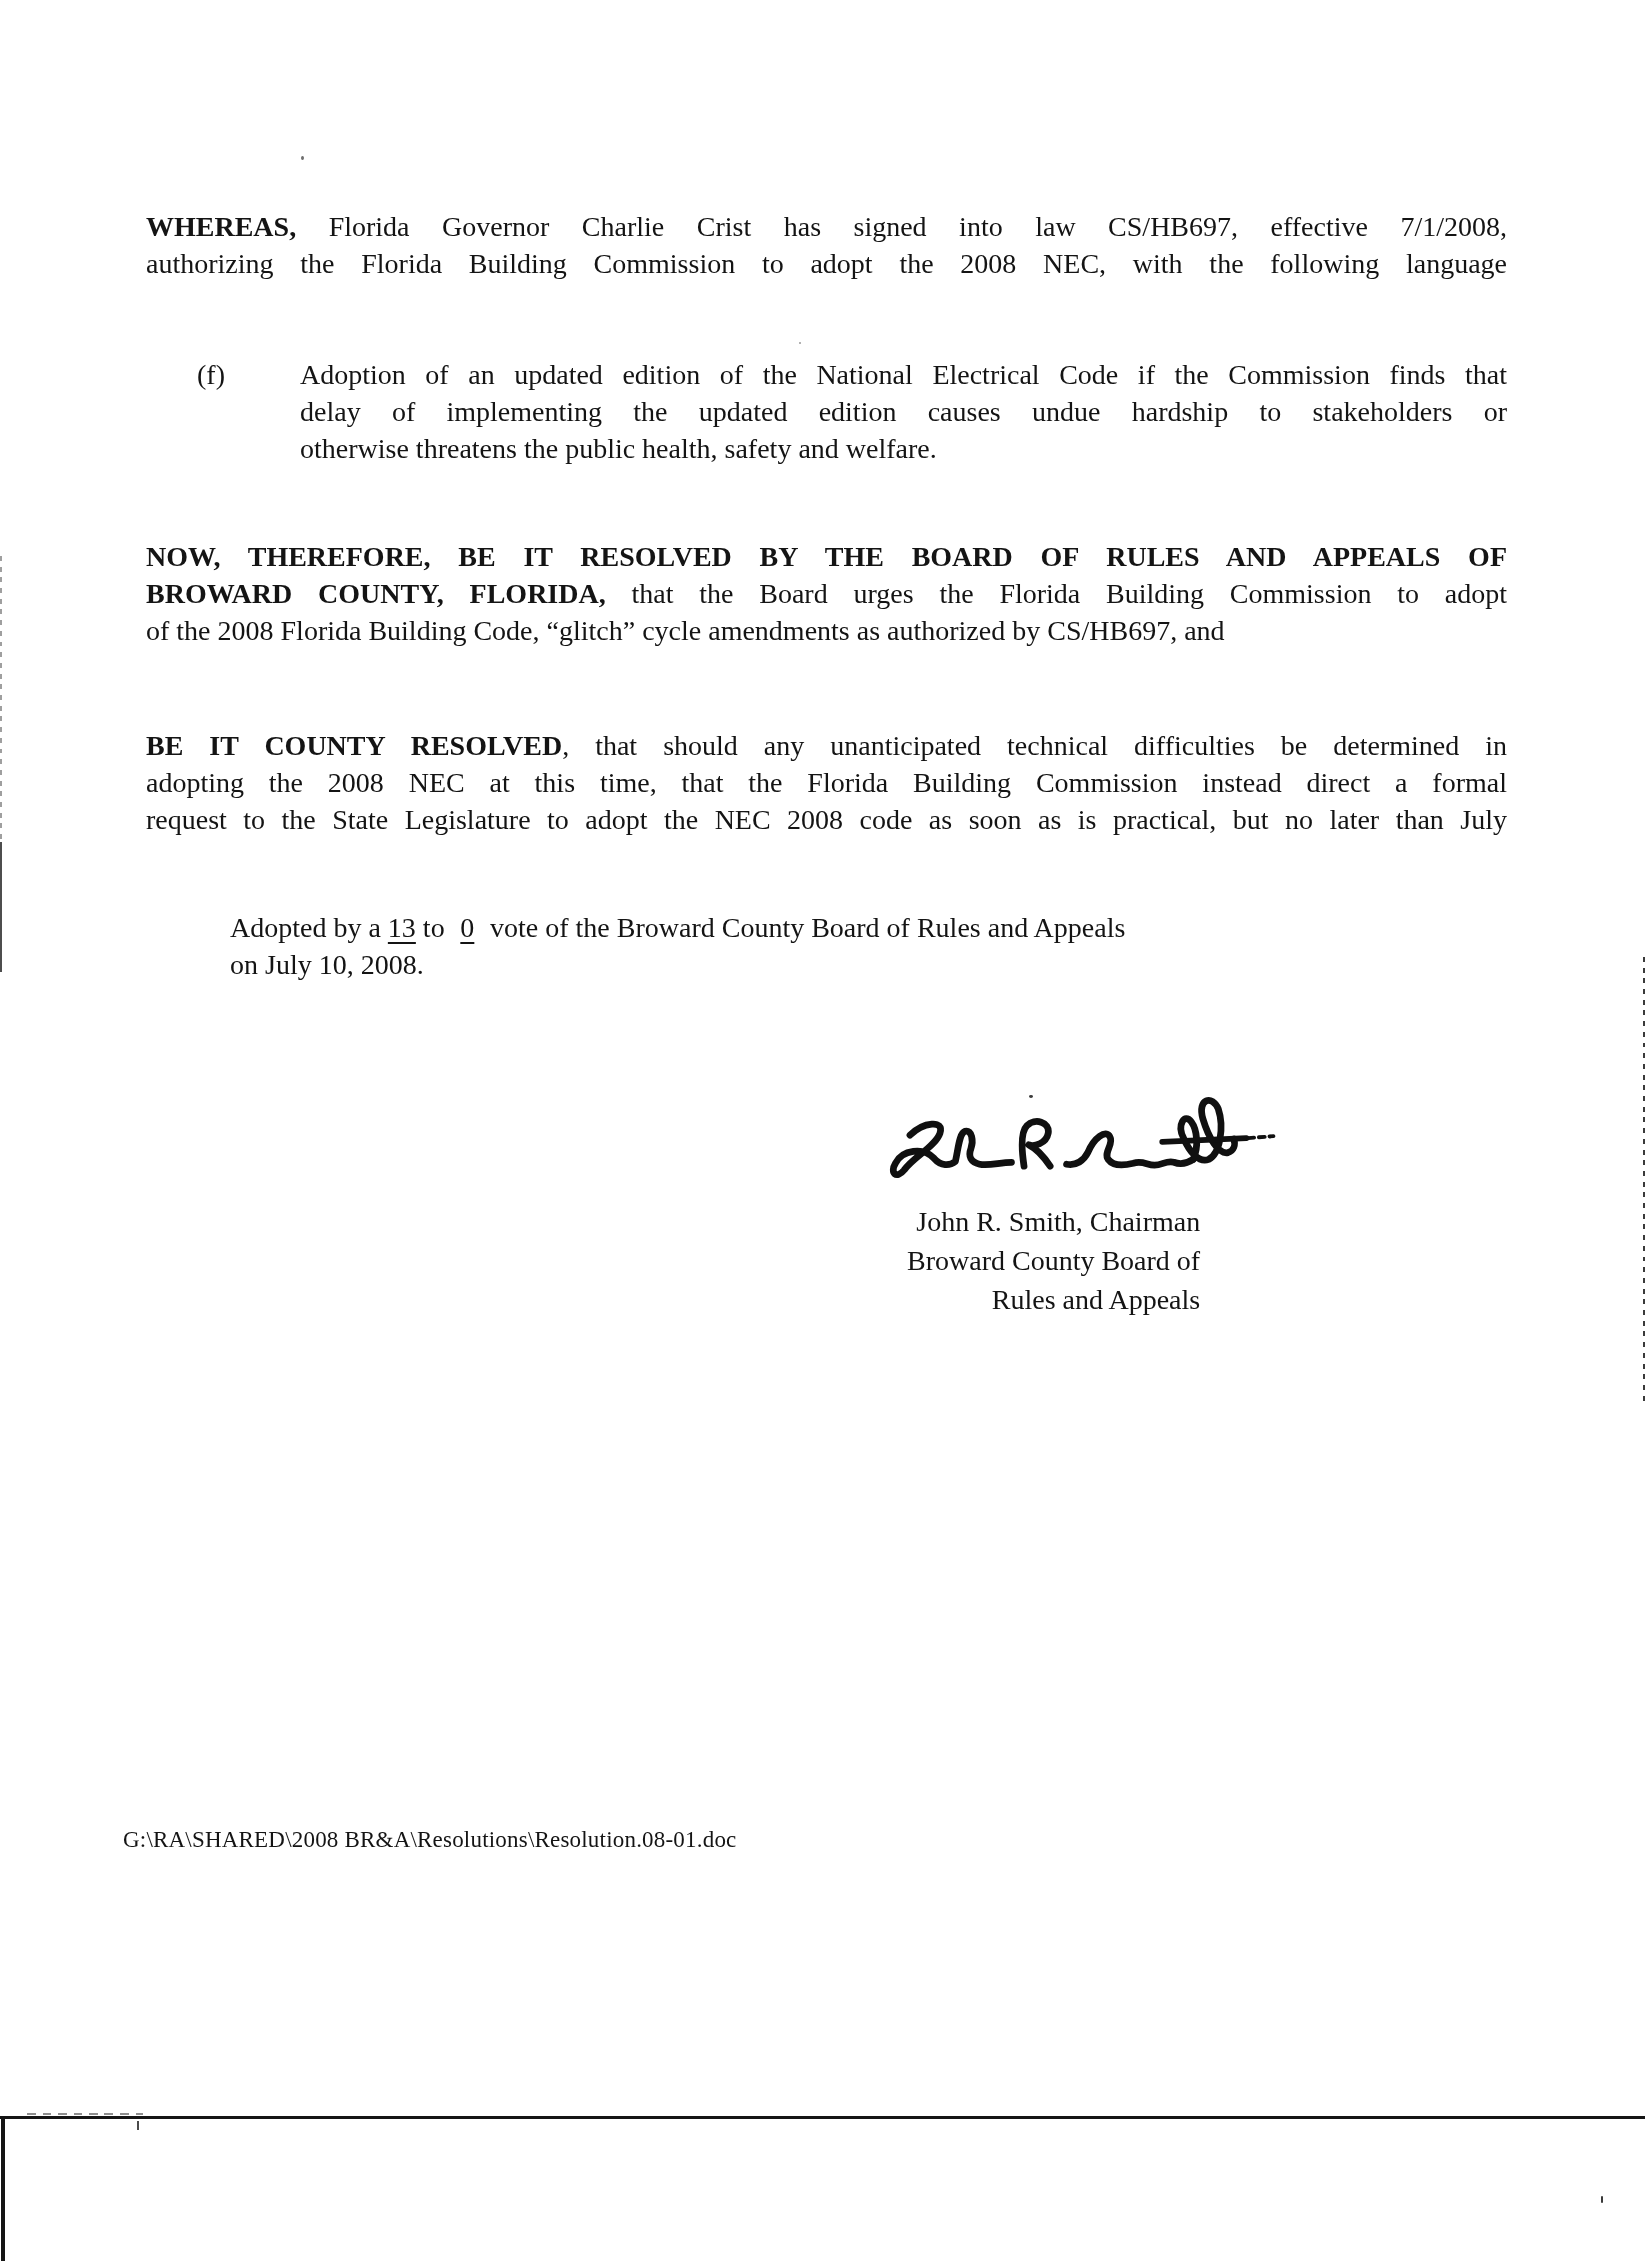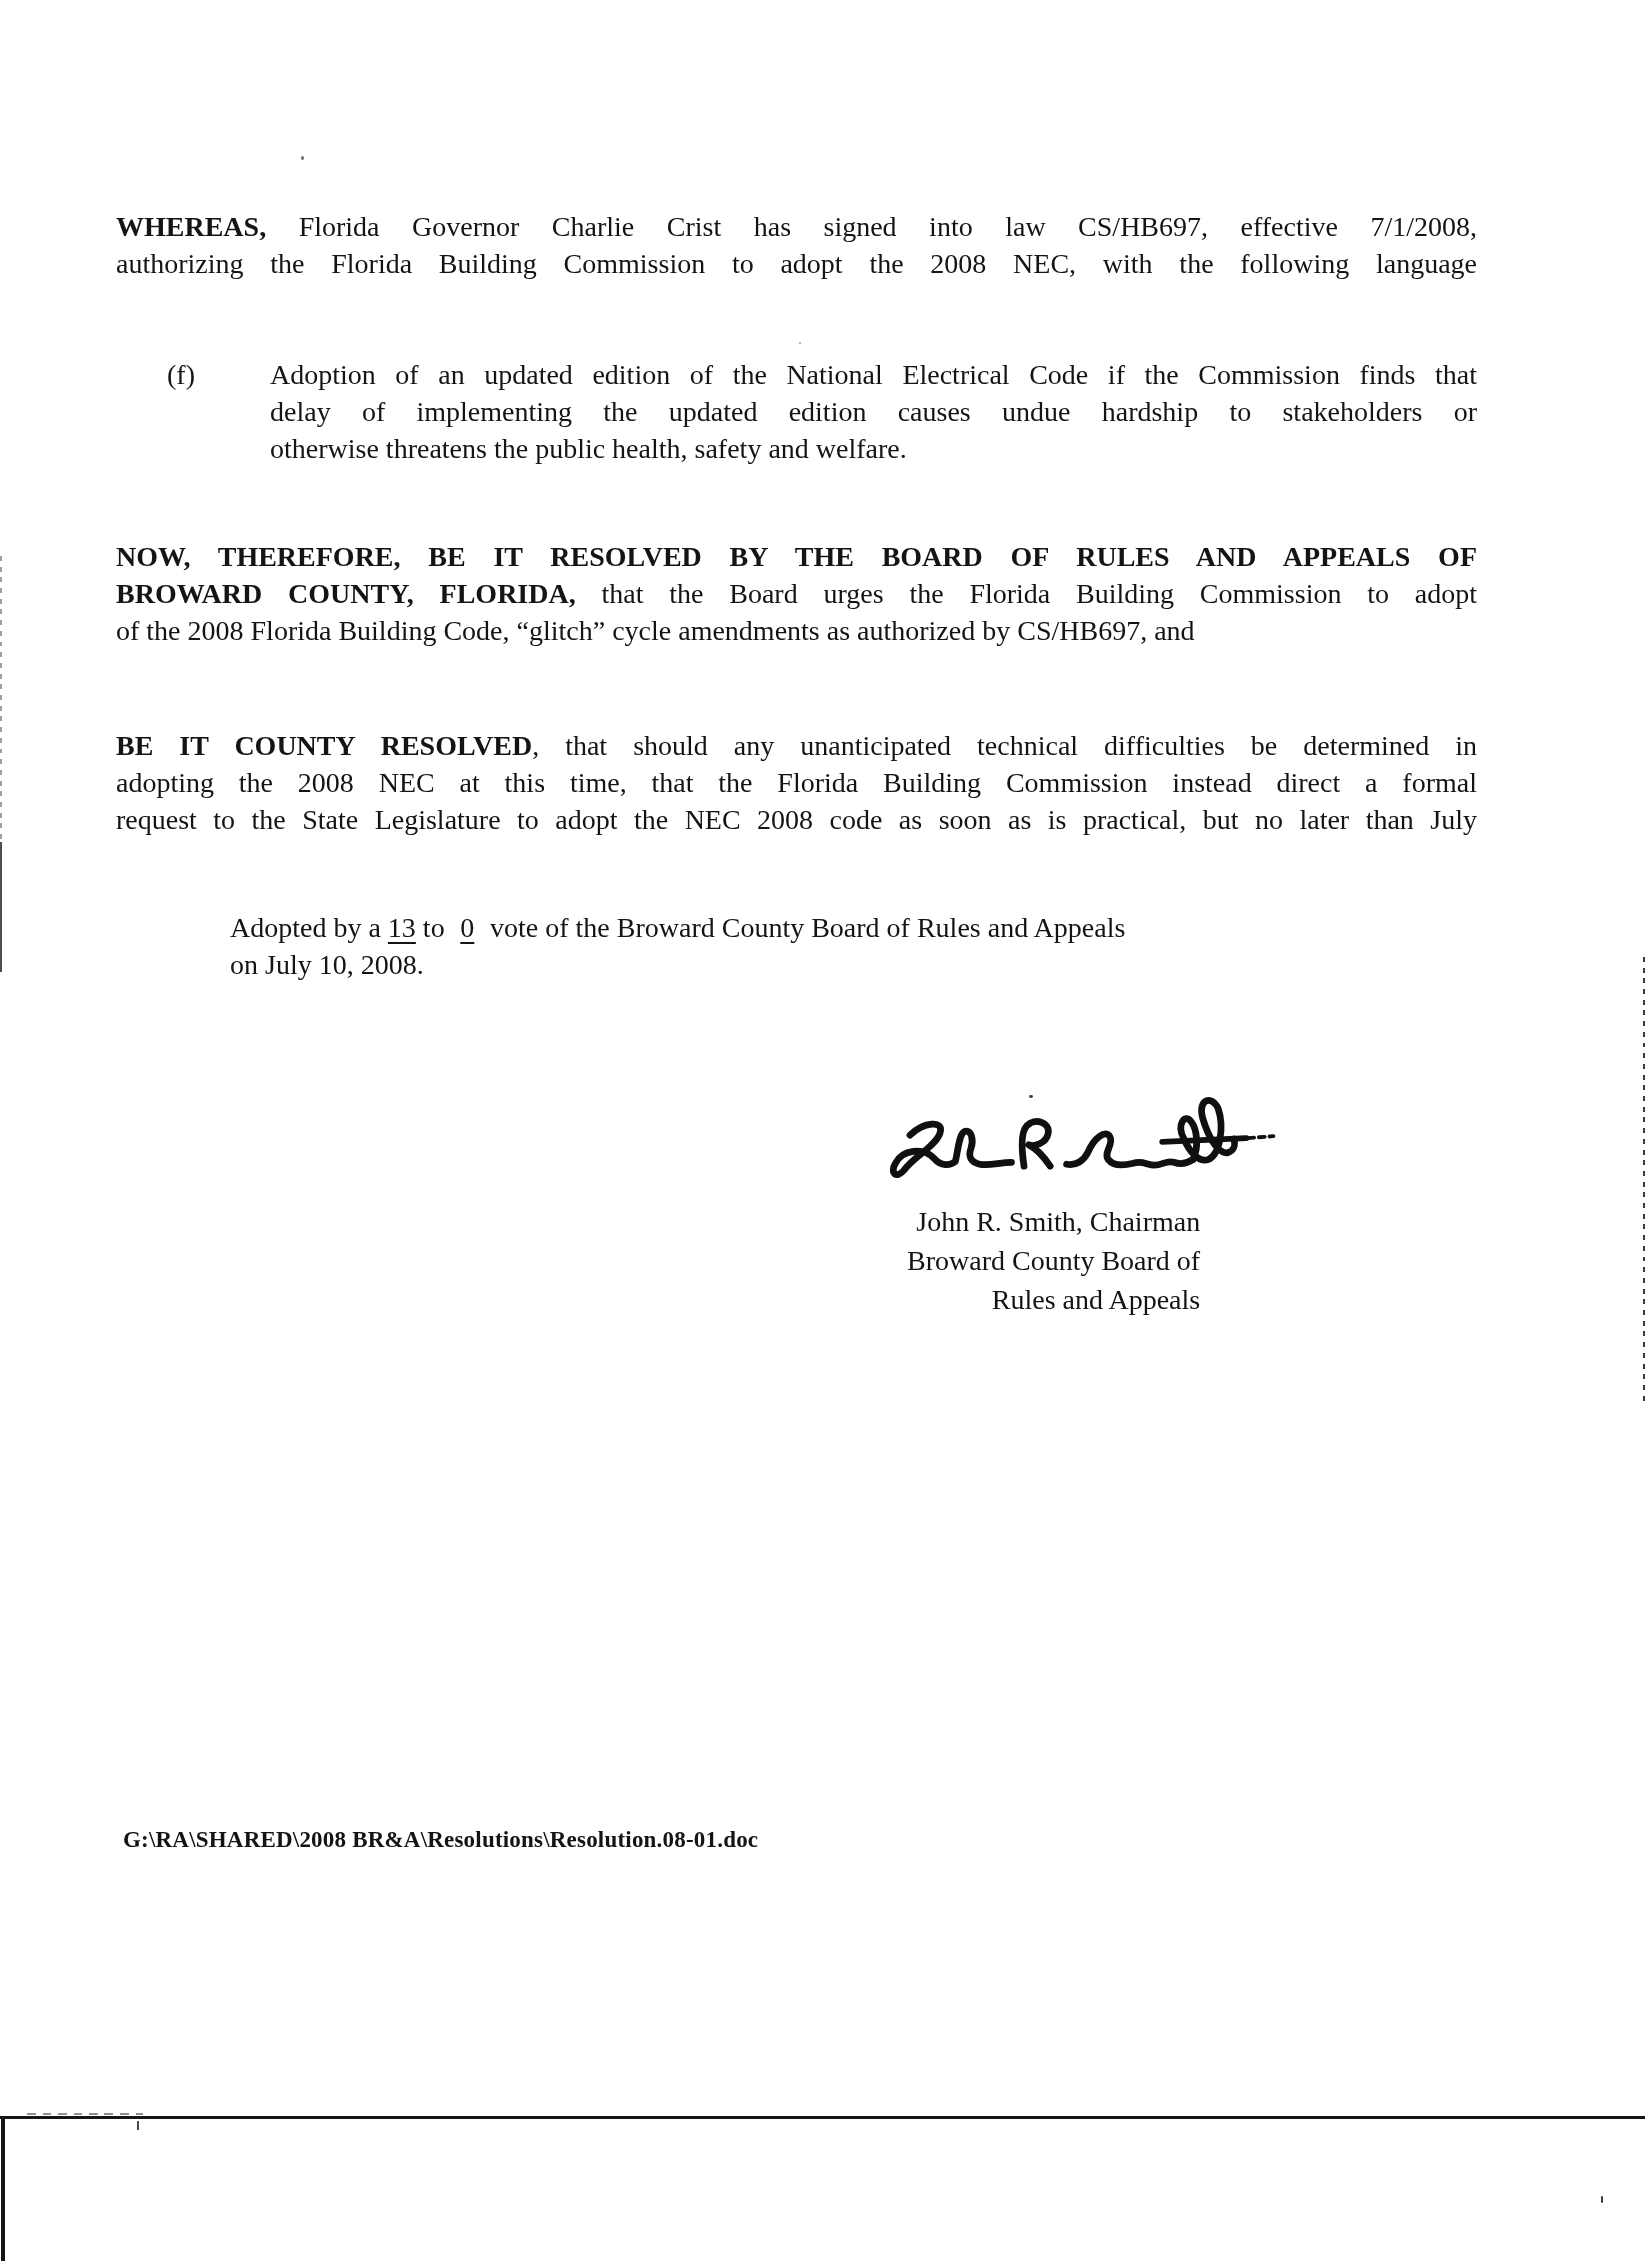--- a/index.html
+++ b/index.html
@@ -4,34 +4,34 @@
 <style>
   html,body{margin:0;padding:0;background:#e8e8e8;}
   .page{
     position:relative;
     width:1646px;height:2262px;
     background:#ffffff;
     overflow:hidden;
     font-family:"Liberation Serif","DejaVu Serif",serif;
     color:#141414;
   }
-  .block{position:absolute;left:116px;width:1361px;font-size:28px;line-height:37px;}
+  .block{position:absolute;left:146px;width:1361px;font-size:28px;line-height:37px;}
   .tline{text-align:justify;text-align-last:justify;white-space:normal;}
   .tline-last{text-align-last:left;}
   .b{font-weight:bold;}
   .u{text-decoration:underline;text-decoration-thickness:2.4px;text-underline-offset:4.9px;}
   .pad{padding:0 8.7px;}
   .clause-label{position:absolute;left:51px;top:0;}
   .clause-body{margin-left:154px;width:1207px;}
   .adopt{left:130px;}
   .adopt .tline{margin-left:100px;text-align:left;text-align-last:left;width:1087px;}
   .namepos{position:absolute;left:907px;top:1202px;font-size:28px;line-height:39px;text-align:right;}
   .footer{
     position:absolute;left:123px;top:1826px;
-    font-size:23px;font-weight:700;letter-spacing:0.2px;line-height:27px;
+    font-size:23px;font-weight:400;letter-spacing:0.2px;line-height:27px;
   }
   .sig{position:absolute;left:888px;top:1083px;width:390px;height:116px;}
   
   .art{position:absolute;pointer-events:none;}
   .edge-left-dashes{left:0;top:556px;width:1.9px;height:286px;
     background:repeating-linear-gradient(to bottom,#9f9f9f 0 4.9px,transparent 4.9px 10.7px);}
   .edge-left-solid{left:0;top:842px;width:1.9px;height:130px;background:#4d4d4d;}
   .edge-right-dashes{left:1643px;top:957px;width:2.9px;height:446px;
     background:repeating-linear-gradient(to bottom,#3a3a3a 0 4.9px,transparent 4.9px 10.7px);}
   .bottom-rule{left:0;top:2116px;width:1646px;height:2.9px;background:#151515;}

